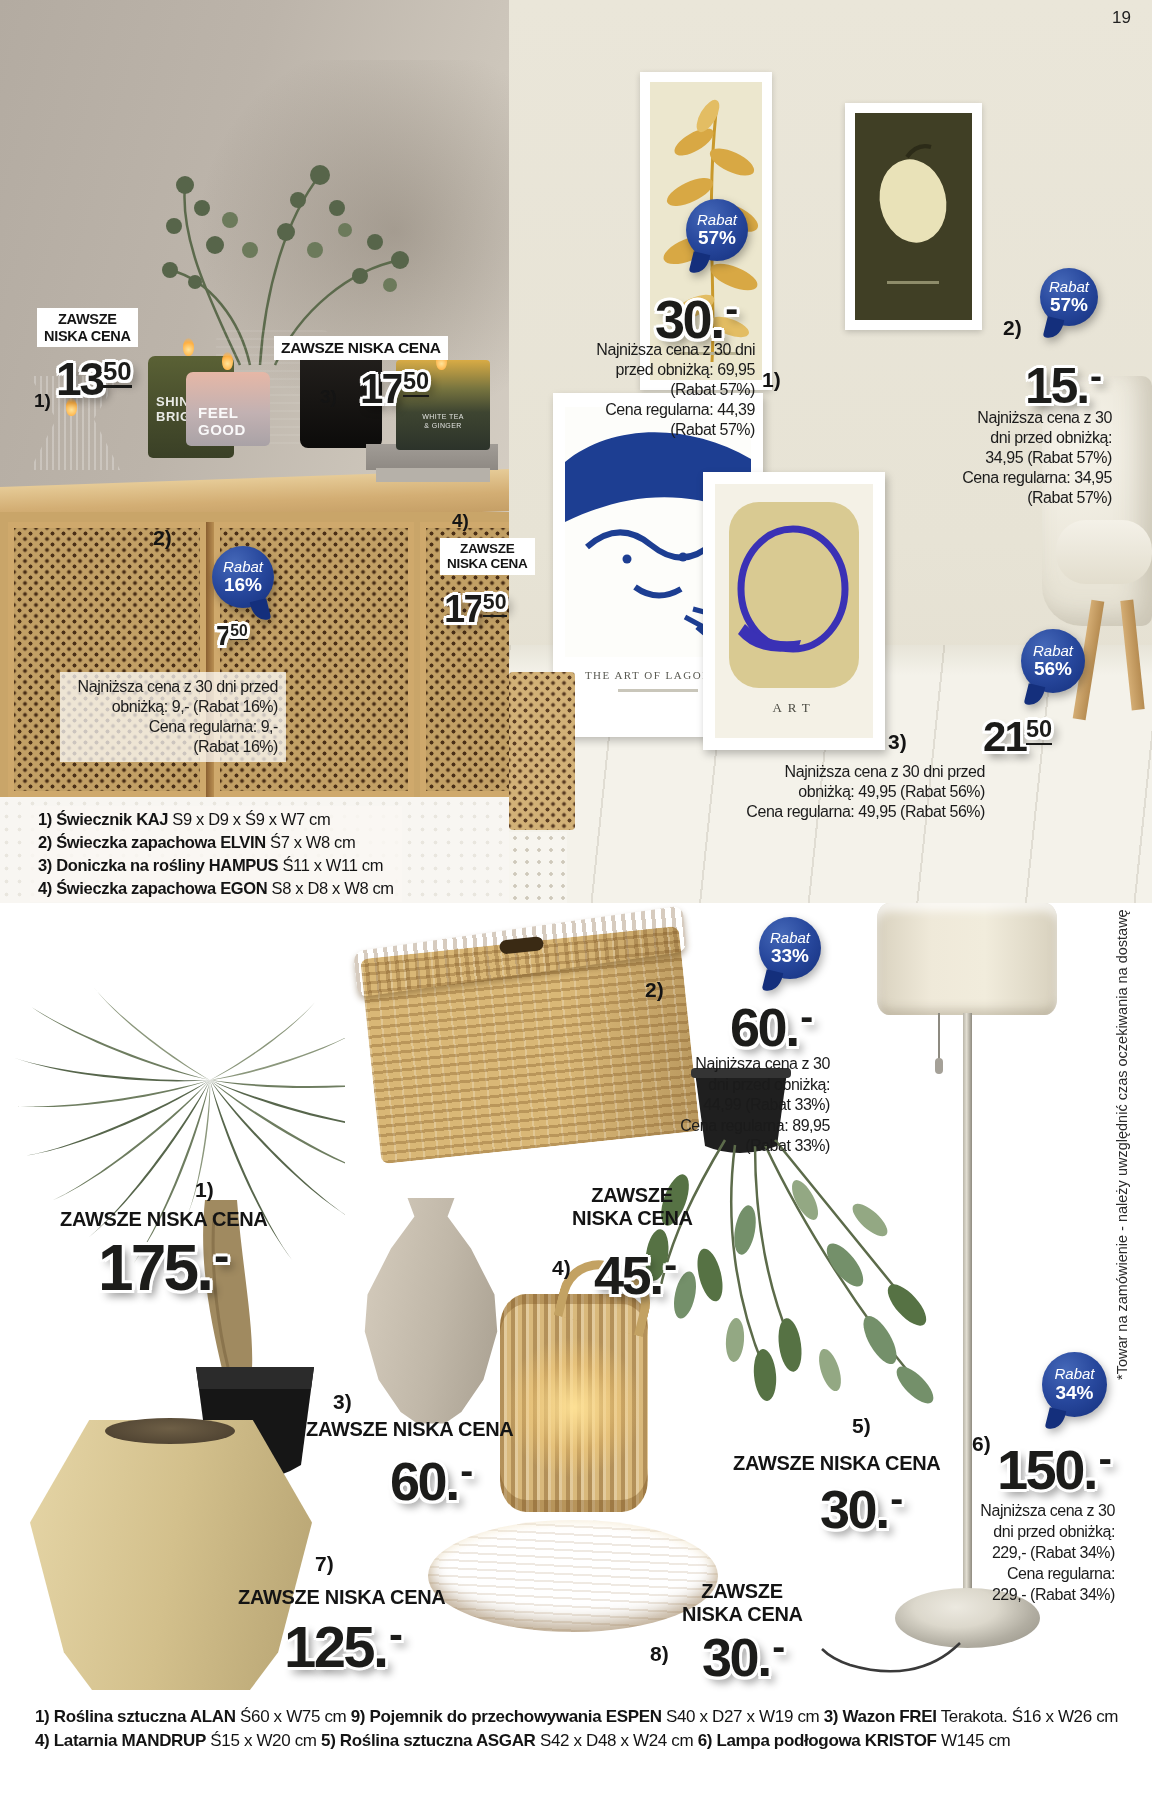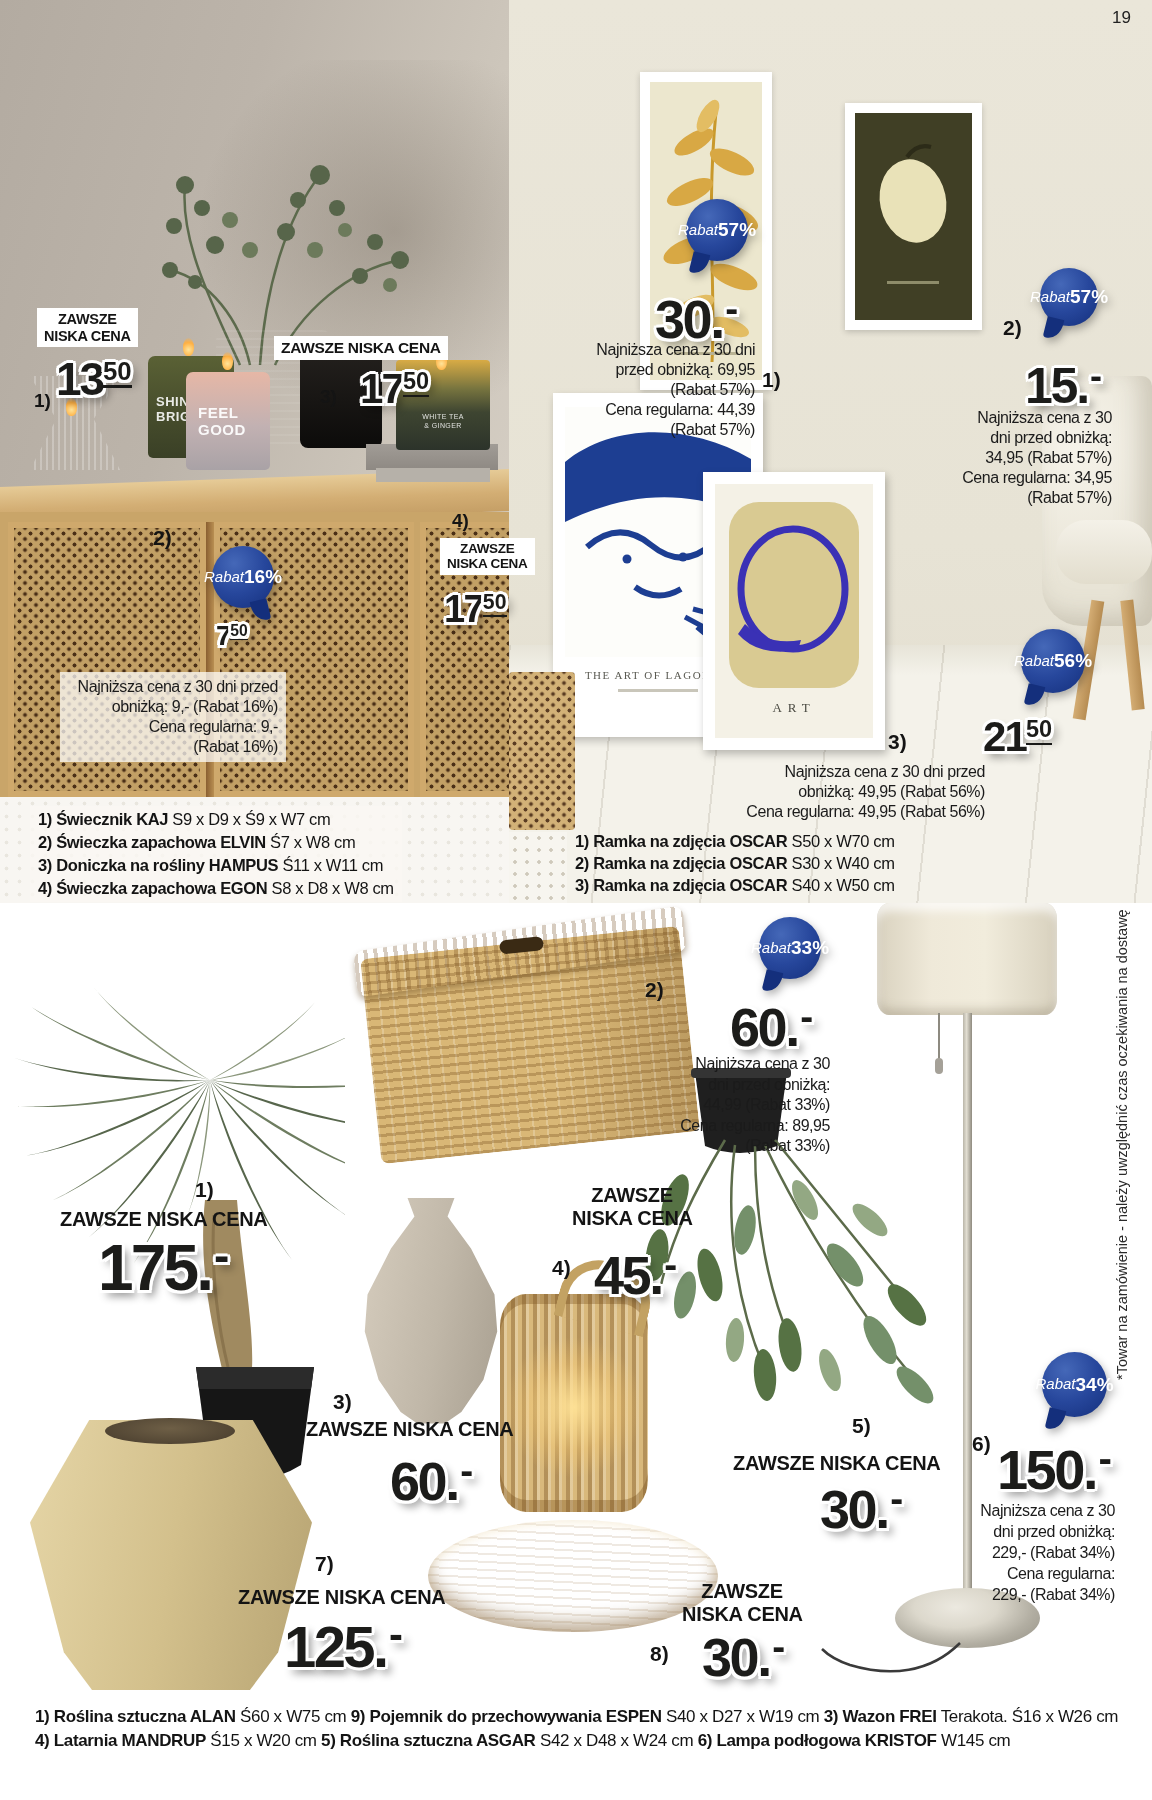--- a/index.html
+++ b/index.html
@@ -11,21 +11,21 @@
     text-shadow:3px 0 0 #fff,-3px 0 0 #fff,0 3px 0 #fff,0 -3px 0 #fff,
       2.5px 2.5px 0 #fff,-2.5px 2.5px 0 #fff,2.5px -2.5px 0 #fff,-2.5px -2.5px 0 #fff,
       5px 6px 8px rgba(0,0,0,.45);}
   .price .sup{font-size:.56em;vertical-align:.6em;letter-spacing:0;}
   .price .sup.cents{border-bottom:.12em solid #1c1c1a;padding-bottom:.03em;}
   .price .sup.dash{font-size:.72em;vertical-align:.42em;font-weight:bold;}
   .price .dot{letter-spacing:0;}
   
   .bubble{position:absolute;width:62px;height:62px;border-radius:50%;z-index:6;color:#fff;
     background:radial-gradient(circle at 36% 28%,#4568b8 0%,#27479c 50%,#142f7c 100%);
-    display:flex;align-items:center;justify-content:center;text-align:center;
+    display:flex;flex-direction:column;align-items:center;justify-content:center;text-align:center;
     filter:drop-shadow(2px 4px 4px rgba(0,0,0,.3));}
   .bubble::after{content:"";position:absolute;bottom:-13px;left:5px;width:17px;height:21px;background:#142f7c;
     border-radius:0 0 100% 4px/0 0 100% 4px;transform:rotate(14deg);}
   .bubble.tail-r::after{left:auto;right:5px;transform:scaleX(-1) rotate(14deg);}
   .bubble .rl{font-style:italic;font-size:15px;line-height:1.1;}
   .bubble .rv{font-weight:bold;font-size:19px;line-height:1.05;}
   
   .wbadge{position:absolute;background:#fff;color:#141414;font-weight:bold;text-align:center;
     line-height:1.14;padding:3px 7px;z-index:5;letter-spacing:-0.3px;white-space:nowrap;}
   .blabel{position:absolute;color:#141414;font-weight:bold;text-align:center;line-height:1.14;
@@ -109,21 +109,21 @@
 
     <div class="abs" style="left:148px;top:356px;width:86px;height:102px;border-radius:7px 7px 5px 5px;
          background:linear-gradient(180deg,#5a6135 0%,#474d2c 55%,#3a4026 100%);">
       <div style="position:absolute;left:8px;top:38px;color:rgba(255,255,255,.88);font-weight:bold;font-size:13px;line-height:15px;letter-spacing:.5px;">
         <div>SHINE</div>
         <div>BRIGHT</div>
       </div>
     </div>
     <div class="flame" style="left:183px;top:338px;"></div>
 
-    <div class="abs" style="left:186px;top:372px;width:84px;height:98px;border-radius:7px 7px 5px 5px;
+    <div class="abs" style="left:186px;top:372px;width:84px;height:74px;border-radius:7px 7px 5px 5px;
          background:linear-gradient(180deg,#e6b7a6 0%,#c2b1b2 55%,#a9a2a6 100%);">
       <div style="position:absolute;left:12px;top:32px;color:rgba(255,255,255,.92);font-weight:bold;font-size:15px;line-height:17px;letter-spacing:.5px;">
         <div>FEEL</div>
         <div>GOOD</div>
       </div>
     </div>
     <div class="flame" style="left:222px;top:352px;"></div>
 
     <div class="abs" style="left:366px;top:444px;width:132px;height:26px;background:linear-gradient(180deg,#a19c96,#8e8983);"></div>
     <div class="abs" style="left:376px;top:468px;width:114px;height:14px;background:#b6b1a9;"></div>
@@ -277,25 +277,20 @@
   <div class="bubble" style="left:1021px;top:629px;width:64px;height:64px;">
     <span class="rl">Rabat</span>
     <span class="rv">56%</span>
   </div>
   <div class="mk" style="left:888px;top:730px;">3)</div>
   <div class="price" style="left:983px;top:716px;font-size:42px;"><span>21</span><span class="dot"></span><span class="sup cents">50</span></div>
   <div class="info" style="left:740px;top:762px;width:245px;">
     <div>Najniższa cena z 30 dni przed</div>
     <div>obniżką: 49,95 (Rabat 56%)</div>
     <div>Cena regularna: 49,95 (Rabat 56%)</div>
-  </div>
-  <div class="plist" style="left:575px;top:830px;line-height:22px;">
-    <div><b>1) Ramka na zdjęcia OSCAR</b><span> S50 x W70 cm</span></div>
-    <div><b>2) Ramka na zdjęcia OSCAR</b><span> S30 x W40 cm</span></div>
-    <div><b>3) Ramka na zdjęcia OSCAR</b><span> S40 x W50 cm</span></div>
   </div>
 
   <svg class="abs" width="345" height="600" style="left:0;top:905px;" viewBox="0 0 345 600">
     <defs>
         <path id="lf" d="M0 0 C -55 -6 -150 -28 -192 -50 C -140 -22 -48 -2 0 0 Z"></path>
       </defs>
     <g transform="translate(210,175)">
       <g fill="#6e7d60">
         <use href="#lf" transform="rotate(8)"></use>
           <use href="#lf" transform="rotate(-22)"></use>

